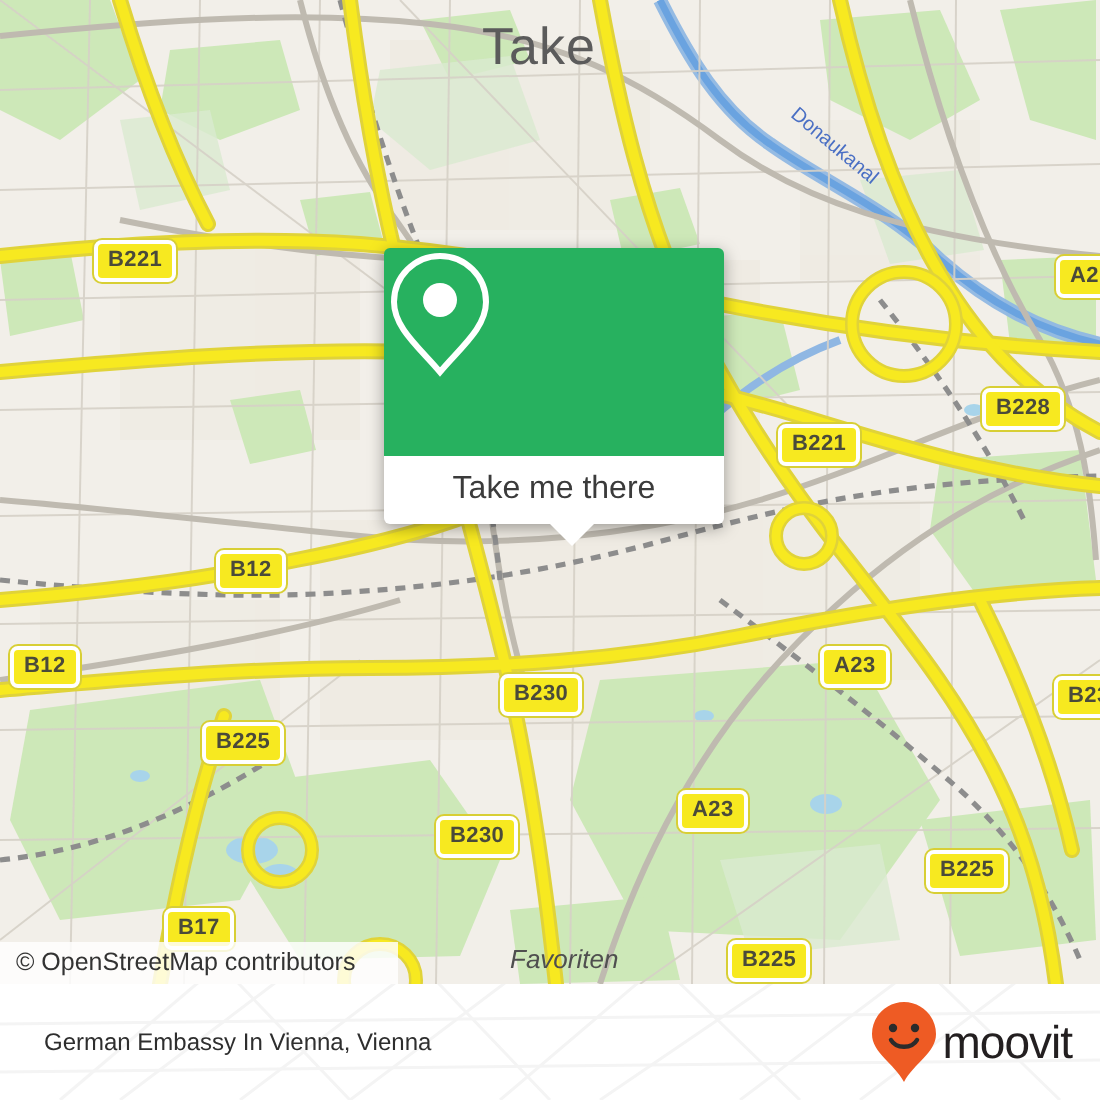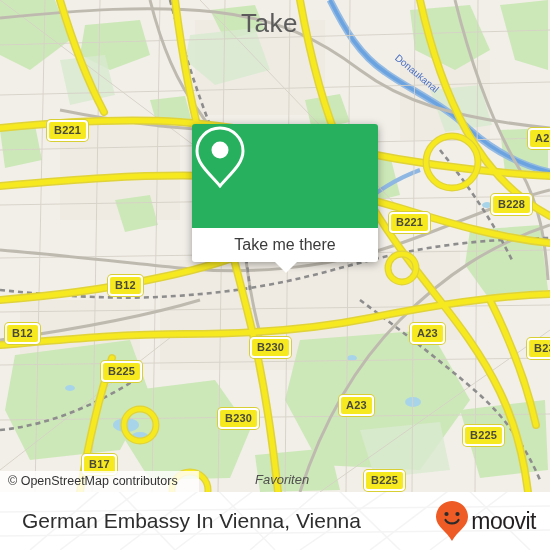--- a/index.html
+++ b/index.html
@@ -53,21 +53,21 @@
     position:absolute;left:0;bottom:0;
     background:rgba(255,255,255,.82);
     color:#333;font-size:12.5px;
     padding:3px 21px 4px 8px;
     font-family:"Liberation Sans", sans-serif;
     white-space:nowrap;
   }
 
   
   .popup{
-    position:absolute;left:192px;top:124px;width:186px;
+    position:absolute;left:192px;top:124px;width:170px;
     filter:drop-shadow(0 2px 4px rgba(0,0,0,.35));
   }
   .popup-top{
     background:#27b15f;height:104px;
     border-radius:3px 3px 0 0;
     display:flex;align-items:center;justify-content:center;
   }
   .popup-bottom{
     background:#ffffff;height:34px;
     border-radius:0 0 3px 3px;
@@ -87,21 +87,21 @@
 
   
   .footer{
     position:absolute;left:0;top:492px;width:550px;height:58px;
     background:#ffffff;
     overflow:hidden;
   }
   .footer-pattern{position:absolute;left:0;top:0;}
   .footer-title{
     position:absolute;left:22px;top:50%;transform:translateY(-50%);
-    font-size:21px;color:#2e2e2e;
+    font-size:12px;color:#2e2e2e;
     font-family:"Liberation Sans", sans-serif;
     white-space:nowrap;
   }
   .brand{
     position:absolute;right:14px;top:50%;transform:translateY(-50%);
     display:flex;align-items:center;gap:2px;
   }
   .brand-name{
     font-size:23px;color:#231f20;letter-spacing:-.5px;
     font-family:"Liberation Sans", sans-serif;

